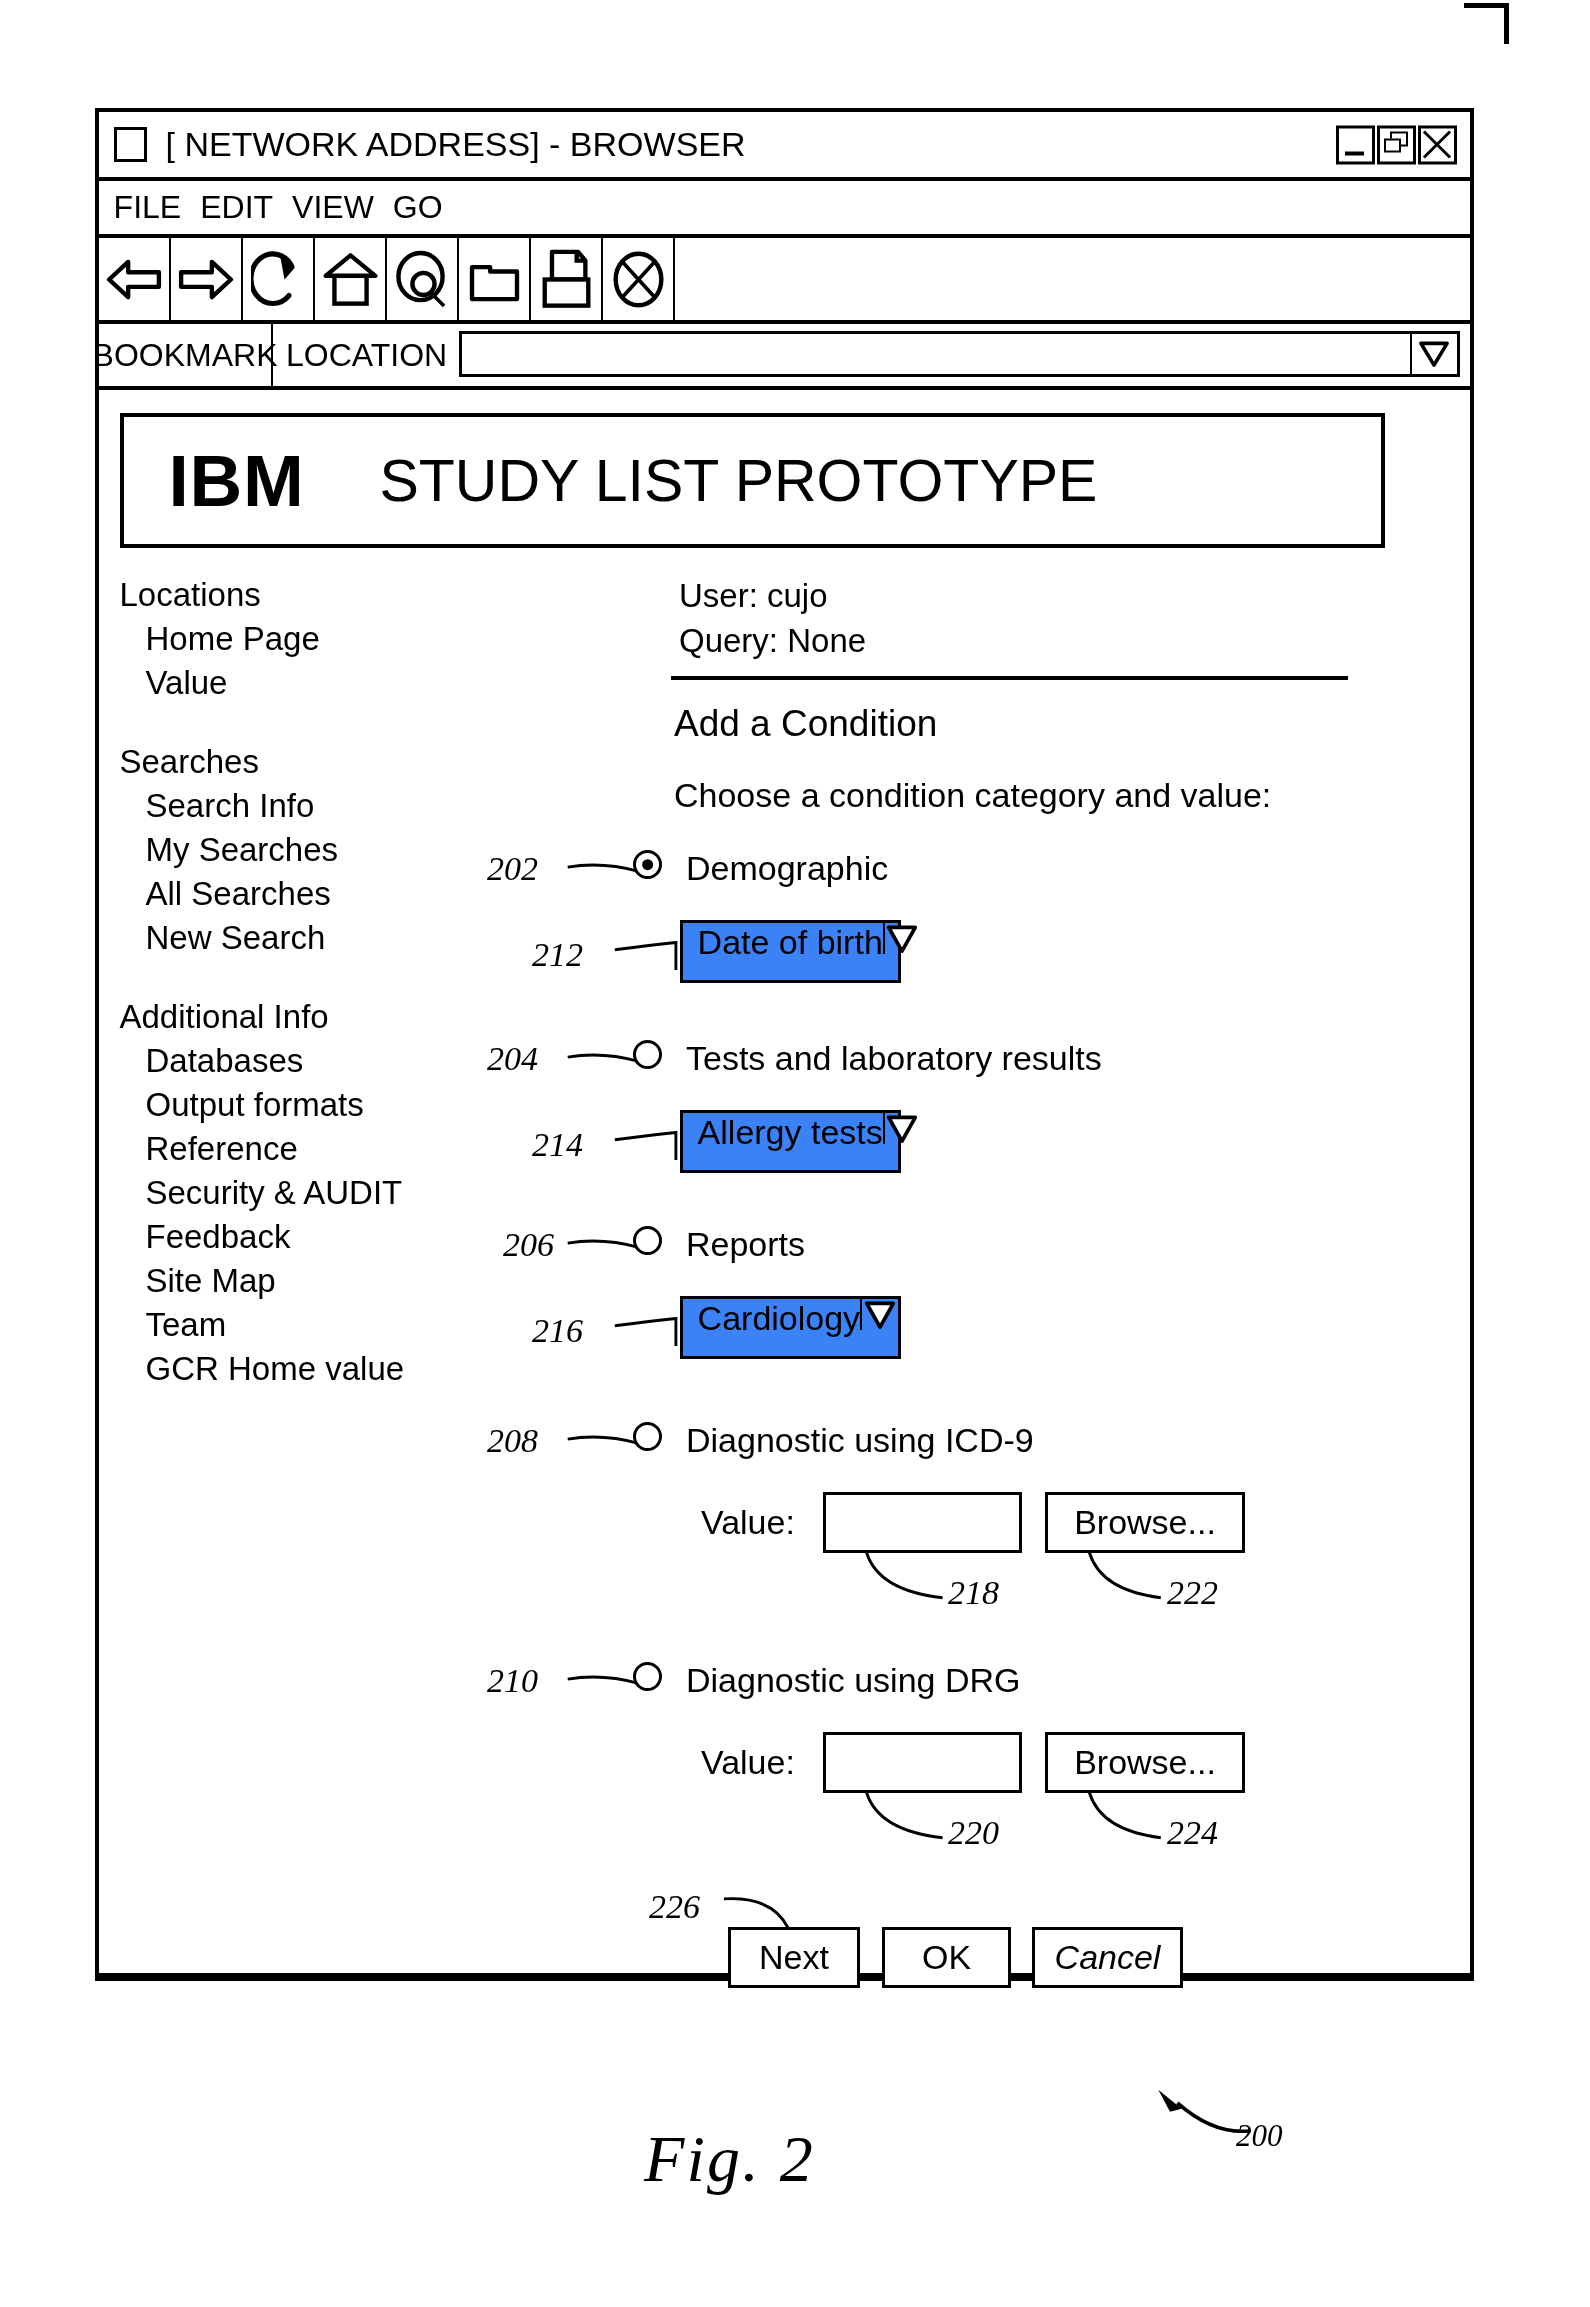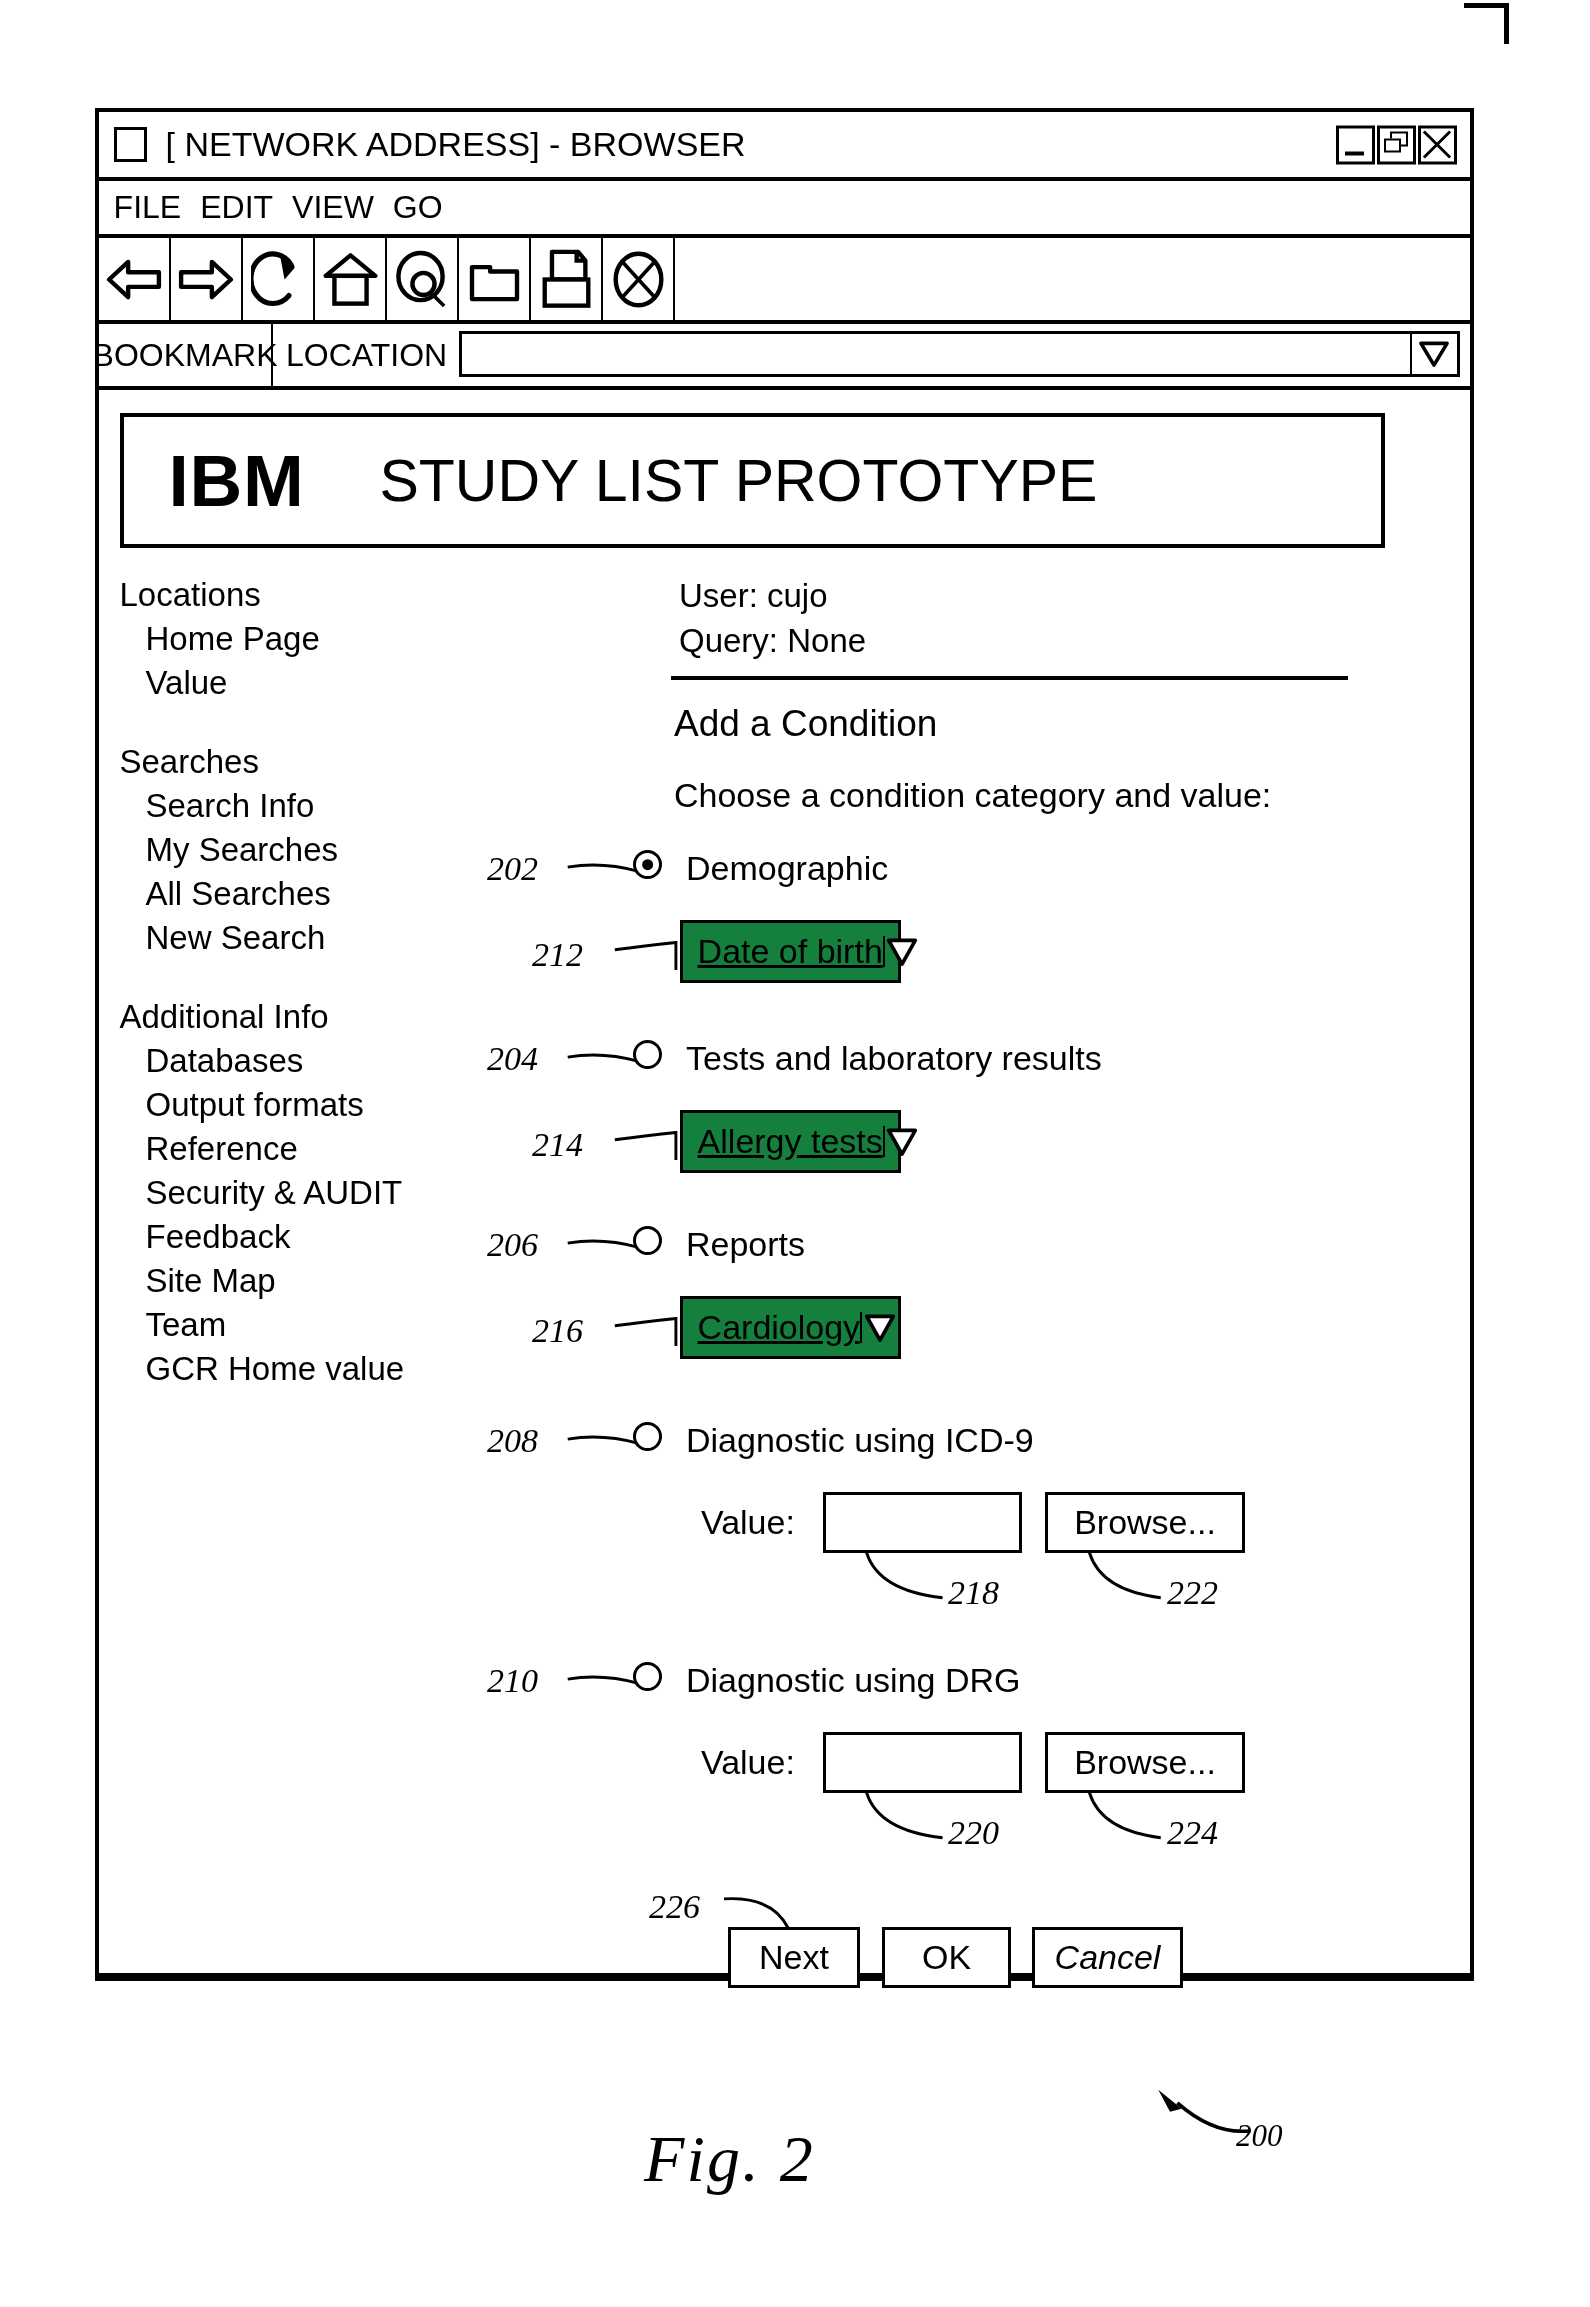--- a/index.html
+++ b/index.html
@@ -321,23 +321,22 @@
   }
   .dropdown {
     position: absolute;
     left: 193px;
     top: 0;
     width: 221px;
     height: 63px;
     border: 3.7px solid #000;
     box-sizing: border-box;
     display: flex;
-    align-items: center;
-    background: #15803d;
-    text-decoration: underline;
+    align-items: flex-start;
+    background: #3b82f6;
   }
   .dropdown-value {
     flex: 1 1 auto;
     display: flex;
     align-items: center;
     padding-left: 14.6px;
     font-size: 34px;
     white-space: nowrap;
   }
   .dropdown-arrow {
@@ -640,21 +639,21 @@
           <div class="dropdown-value">Allergy tests</div>
           <div class="dropdown-arrow">
             <svg width="34" height="31" viewBox="0 0 46 42">
               <path d="M5 6 L41 6 L23 38 Z" fill="#fff" stroke="#000" stroke-width="5" stroke-linejoin="round"></path>
             </svg>
           </div>
         </div>
       </div>
 
       <div class="option-row" style="margin-top:34px;">
-        <div class="ref-num" style="left:0px; top:11.7px;">206</div>
+        <div class="ref-num" style="left:16px; top:11.7px;">206</div>
         <svg class="curve" style="left:79px; top:19px;" width="80" height="26" viewBox="0 0 110 36">
           <path d="M2 14 Q50 6 100 20" fill="none" stroke="#000" stroke-width="4"></path>
         </svg>
         <div class="radio" style="left:146px; top:11.7px;"></div>
         <div class="option-label" style="left:199px; top:13px;">Reports</div>
       </div>
 
       <div class="dropdown-row">
         <div class="ref-num" style="left:45px; top:16px;">216</div>
         <svg class="curve" style="left:126px; top:20.5px;" width="72" height="32" viewBox="0 0 98 44">

